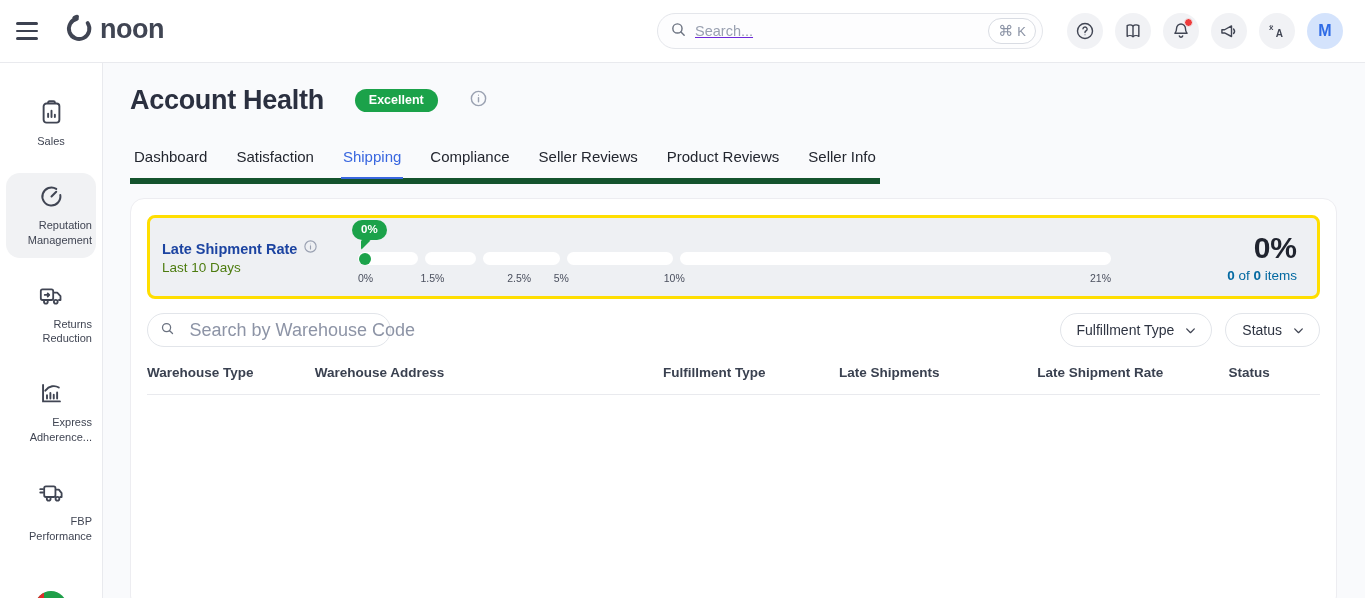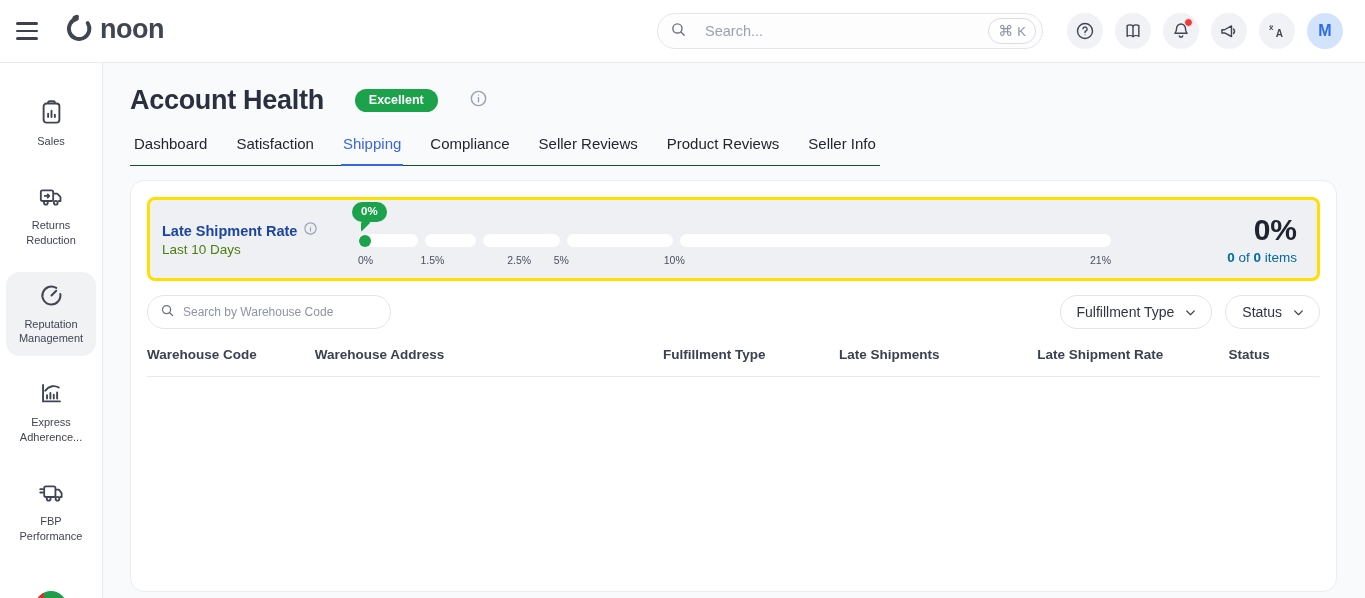--- a/index.html
+++ b/index.html
@@ -9,53 +9,53 @@
 
   
   .topbar { height:63px; flex:0 0 63px; background:#fff; border-bottom:1px solid #e9eaee;
             display:flex; align-items:center; padding:0 22px 0 16px; }
   .hamburger { width:28px; height:28px; display:flex; flex-direction:column; justify-content:center; gap:5px; cursor:pointer; }
   .hamburger span { display:block; width:22px; height:2.6px; background:#3c4150; border-radius:2px; }
   .logo { display:flex; align-items:center; gap:6px; margin-left:20px; }
   .logo-word { font-size:27px; font-weight:700; color:#404553; letter-spacing:-0.5px; line-height:1; padding-bottom:4px;}
   .searchbar { margin-left:auto; width:386px; height:36px; border:1px solid #e4e6eb; border-radius:18px;
                background:#fdfdfe; display:flex; align-items:center; padding:0 6px 0 12px; margin-right:24px; }
-  .searchbar input { border:none; outline:none; background:transparent; flex:1; font-size:14.5px; color:#6d28d9; margin-left:18px; }
+  .searchbar input { border:none; outline:none; background:transparent; flex:1; font-size:14.5px; color:#6d28d9; margin-left:8px;text-decoration:underline; }
   .searchbar input::placeholder { color:#9aa1b1; }
   .kbd { border:1px solid #d9dce3; border-radius:13px; height:26px; padding:0 9px; display:flex; align-items:center; gap:4px;
          color:#8b93a5; font-size:13px; background:#fff; }
   .kbd .cmd { font-size:15px; }
   .tb-right { display:flex; align-items:center; gap:12px; }
   .icon-circle { width:36px; height:36px; border-radius:50%; background:#f1f2f5; display:flex; align-items:center;
                  justify-content:center; position:relative; cursor:pointer; }
   .icon-circle svg { display:block; }
   .notif-dot { position:absolute; top:5px; right:6px; width:9px; height:9px; border-radius:50%; background:#ee3b3b; border:1.5px solid #f1f2f5; }
   .avatar { width:36px; height:36px; border-radius:50%; background:#d4e3fc; color:#2e6be6; font-weight:700; font-size:16px;
             display:flex; align-items:center; justify-content:center; cursor:pointer; }
 
   
   .frame { flex:1; display:flex; min-height:0; }
   .sidebar { width:103px; flex:0 0 103px; background:#fff; border-right:1px solid #e9eaee; padding-top:26px;
              display:flex; flex-direction:column; align-items:center; }
   .side-item { width:90px; border-radius:14px; padding:10px 4px; margin-bottom:14px; display:flex; flex-direction:column;
-               align-items:center; gap:8px; cursor:pointer; text-align:center; }
+               align-items:center; gap:8px; cursor:pointer; text-align:right; }
   .side-item.active { background:#f1f2f4; }
   .side-item .lbl { font-size:11px; color:#404553; line-height:1.35; }
   .side-divider { width:72px; height:1px; background:#e9eaee; margin:8px 0 14px; }
   .flag-wrap { position:relative; width:34px; height:34px; cursor:pointer; }
 
   .main { flex:1; background:#f9fafc; padding:0 28px 0 27px; overflow:hidden; }
 
   .page-head { display:flex; align-items:center; gap:31px; margin-top:22px; }
   .page-title { font-size:27px; font-weight:800; color:#2b3040; letter-spacing:-0.3px; }
   .health-badge { background:#1ba24a; color:#fff; font-size:12.5px; font-weight:700; border-radius:14px;
                   padding:5px 14px; line-height:1; }
   .info-icn { color:#9aa1b1; }
 
-  .tabs { display:inline-flex; gap:25px; margin-top:11px; border-bottom:1px solid #14532d; padding:0 2px; }
+  .tabs { display:inline-flex; gap:25px; margin-top:24px; border-bottom:6px solid #14532d; padding:0 2px; }
   .tab { font-size:15px; color:#23262f; padding:8px 2px 12px; cursor:pointer; border-bottom:2.5px solid transparent; margin-bottom:-1px; }
   .tab.active { color:#3866df; border-bottom-color:#3866df; font-weight:500; }
 
   .panel { background:#fff; border:1px solid #ededf1; border-radius:14px; margin-top:14px; height:412px; padding:16px; }
 
   
   .banner { border:3px solid #ffde00; border-radius:8px; background:#eef0f3; height:84px; display:flex; align-items:center;
             padding:0 20px 0 12px; }
   .banner-left { width:196px; flex:0 0 196px; }
   .banner-title-row { display:flex; align-items:center; gap:6px; }
@@ -75,21 +75,21 @@
   .t0{left:0;} .t1{left:8.3%;} .t2{left:15.3%;margin-left:34px;} .t3{left:26%;} .t4{left:40.6%;} .t5{right:0;}
   .banner-right { width:160px; flex:0 0 160px; text-align:right; }
   .big-value { font-size:30px; font-weight:700; color:#20242f; line-height:1.1; }
   .items-line { font-size:13.5px; color:#0369a1; margin-top:4px; }
   .items-line b { font-weight:800; }
 
   
   .filter-row { display:flex; align-items:center; margin-top:14px; }
   .wh-search { width:244px; height:34px; border:1px solid #e2e5ea; border-radius:17px; background:#fff;
                display:flex; align-items:center; padding:0 12px; gap:8px; }
-  .wh-search input { border:none; outline:none; flex:1; font-size:12px; color:#404553; background:transparent; }
+  .wh-search input { border:none; outline:none; flex:1; font-size:18px; color:#404553; background:transparent;text-align:right; }
   .wh-search input::placeholder { color:#8d94a6; }
   .pill { height:34px; border:1px solid #e2e5ea; border-radius:17px; background:#fff; display:flex; align-items:center;
           gap:10px; padding:0 14px 0 16px; font-size:14px; color:#2e3442; cursor:pointer; }
   .pills { margin-left:auto; display:flex; gap:13px; }
 
   
   .thead { display:grid; grid-template-columns:14.3% 29.7% 15% 16.9% 16.3% 7.8%; padding:18px 0 14px; border-bottom:1px solid #e9eaee; }
   .th { font-size:13.5px; font-weight:700; color:#3a4150; }
 
   .empty { display:flex; flex-direction:column; align-items:center; margin-top:48px; }
@@ -174,37 +174,37 @@
 
       <div class="side-item">
         <svg width="27" height="27" viewBox="0 0 24 24" fill="none" stroke="#404553" stroke-width="1.7">
           <rect x="5" y="4" width="14" height="17" rx="2.5"></rect>
           <path d="M9 4V3.2c0-.7.5-1.2 1.2-1.2h3.6c.7 0 1.2.5 1.2 1.2V4" stroke-linejoin="round"></path>
           <path d="M9 16v-3M12 16v-5.5M15 16v-2" stroke-linecap="round"></path>
         </svg>
         <span class="lbl">Sales</span>
       </div>
 
+      <div class="side-item active">
+        <svg width="27" height="27" viewBox="0 0 24 24" fill="none" stroke="#404553" stroke-width="1.8">
+          <path d="M16.2 5.2a8 8 0 1 0 3.6 5.4" stroke-linecap="round"></path>
+          <path d="M12 12l4.2-4.2" stroke-linecap="round"></path>
+        </svg>
+        <span class="lbl">Reputation Management</span>
+      </div>
+
       <div class="side-item">
         <svg width="27" height="27" viewBox="0 0 24 24" fill="none" stroke="#404553" stroke-width="1.6">
           <rect x="2.5" y="6.5" width="11" height="9.5" rx="1.5"></rect>
           <path d="M13.5 9.5h3.6l2.9 3v3.5h-2" stroke-linejoin="round"></path>
           <circle cx="7" cy="17.6" r="1.7"></circle>
             <circle cx="15.8" cy="17.6" r="1.7"></circle>
           <path d="M6 11.5h4m0 0-1.4-1.4M10 11.5l-1.4 1.4" stroke-linecap="round" stroke-linejoin="round"></path>
         </svg>
         <span class="lbl">Returns Reduction</span>
-      </div>
-
-      <div class="side-item active">
-        <svg width="27" height="27" viewBox="0 0 24 24" fill="none" stroke="#404553" stroke-width="1.8">
-          <path d="M16.2 5.2a8 8 0 1 0 3.6 5.4" stroke-linecap="round"></path>
-          <path d="M12 12l4.2-4.2" stroke-linecap="round"></path>
-        </svg>
-        <span class="lbl">Reputation Management</span>
       </div>
 
       <div class="side-item">
         <svg width="27" height="27" viewBox="0 0 24 24" fill="none" stroke="#404553" stroke-width="1.7">
           <path d="M4.5 4.5V19h15" stroke-linecap="round"></path>
           <path d="M8 16.5v-3M11 16.5v-5M14 16.5v-3.5M17 16.5v-5.5" stroke-linecap="round"></path>
           <path d="M6.5 9.5c3.5-4.5 8.5-5 12-2.8" stroke-linecap="round"></path>
         </svg>
         <span class="lbl">Express Adherence...</span>
       </div>
@@ -334,21 +334,21 @@
             <div class="pill">
               <span>Status</span>
               <svg width="13" height="13" viewBox="0 0 24 24" fill="none" stroke="#404553" stroke-width="2.4">
                 <path d="M5 9l7 7 7-7" stroke-linecap="round" stroke-linejoin="round"></path>
               </svg>
             </div>
           </div>
         </div>
 
         <div class="thead">
-          <div class="th">Warehouse Code</div>
+          <div class="th">Warehouse Type</div>
           <div class="th">Warehouse Address</div>
           <div class="th">Fulfillment Type</div>
           <div class="th">Late Shipments</div>
           <div class="th">Late Shipment Rate</div>
           <div class="th">Status</div>
         </div>
 
 
       </section>
     </main>

